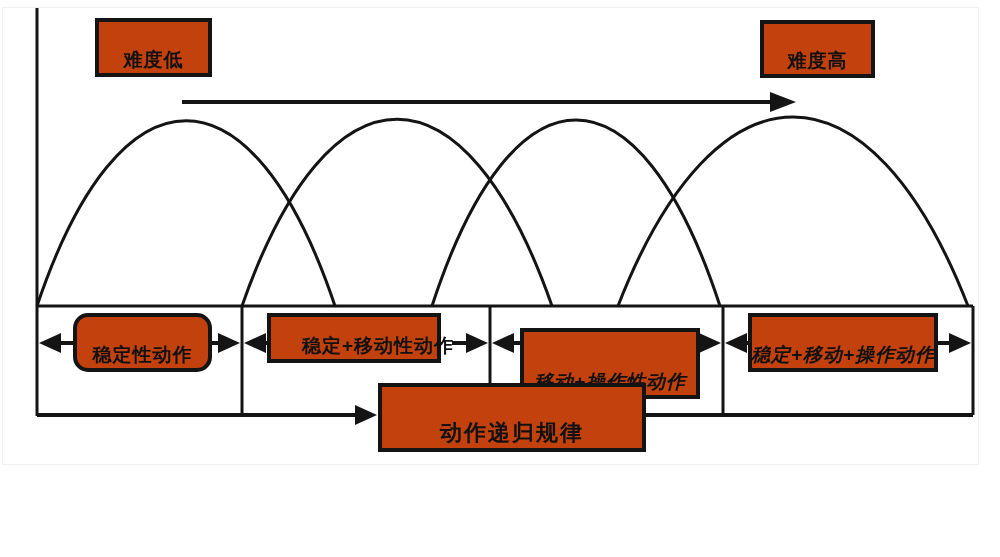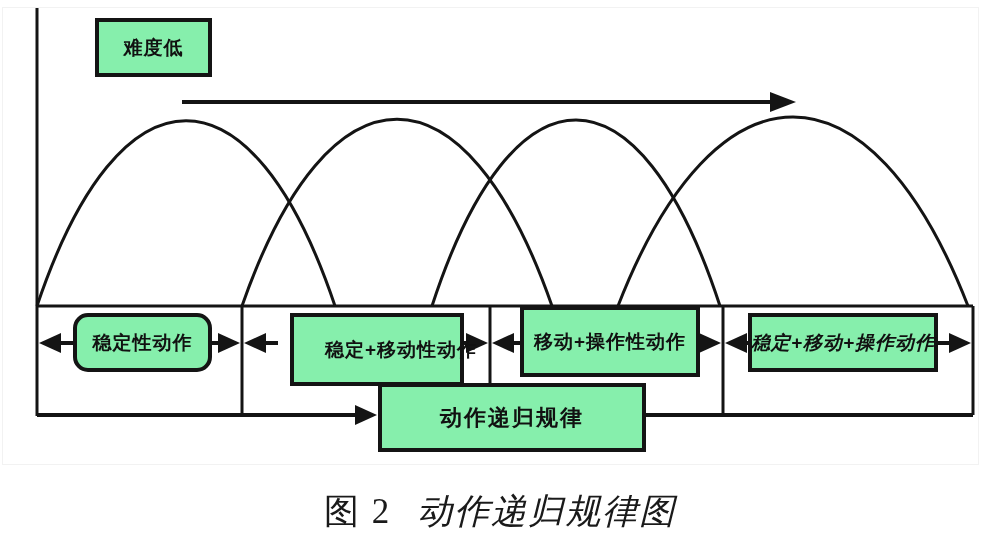--- a/index.html
+++ b/index.html
@@ -12,23 +12,23 @@
   }
   
   #page-edge{
     position:absolute;left:2px;top:7px;width:975px;height:456px;
     border:1px solid #f2f2f2;
     pointer-events:none;
   }
   #diagram-svg{position:absolute;left:0;top:0;}
   .dbox{
     position:absolute;
-    background:#86efac;
+    background:#c2410c;
     border:4px solid #141414;
-    display:flex;align-items:center;justify-content:center;
+    display:flex;align-items:flex-end;justify-content:center;
     font-weight:bold;color:#111;
     box-sizing:border-box;
     white-space:nowrap;
   }
   .dbox.small{font-size:19px;letter-spacing:1px;}
   .dbox.big{font-size:22px;letter-spacing:2px;}
   #caption{
     position:absolute;left:0;top:488px;width:1000px;
     text-align:center;
     font-family:"Liberation Serif", serif;
@@ -110,38 +110,38 @@
     <g>
       <path d="M 973 415 L 631 415" stroke="#141414" stroke-width="4" fill="none"></path>
       <polygon points="611,415 633,405 633,425" fill="#141414"></polygon>
     </g>
   </svg>
 
   <div class="dbox small" style="left:95px;top:18px;width:117px;height:59px;">
     <span>难度低</span>
   </div>
 
+  <div class="dbox small" style="left:760px;top:20px;width:115px;height:58px;">
+    <span>难度高</span>
+  </div>
 
   <div class="dbox small" style="left:73px;top:313px;width:139px;height:59px;border-radius:15px;">
     <span>稳定性动作</span>
   </div>
 
-  <div class="dbox small" style="left:290px;top:313px;width:174px;height:73px;padding-left:48px;">
+  <div class="dbox small" style="left:267px;top:313px;width:174px;height:50px;padding-left:48px;">
     <span>稳定+移动性动作</span>
   </div>
 
-  <div class="dbox small" style="left:520px;top:306px;width:180px;height:71px;">
+  <div class="dbox small" style="left:520px;top:328px;width:180px;height:71px;font-style:italic;">
     <span>移动+操作性动作</span>
   </div>
 
   <div class="dbox small" style="left:748px;top:313px;width:190px;height:59px;font-style:italic;">
     <span>稳定+移动+操作动作</span>
   </div>
 
   <div class="dbox big" style="left:378px;top:383px;width:268px;height:69px;">
     <span>动作递归规律</span>
   </div>
 
-  <div id="caption">
-    <span class="cap-prefix">图 2</span><span class="cap-title">动作递归规律图</span>
-  </div>
 
 </div>
 
 </body></html>

